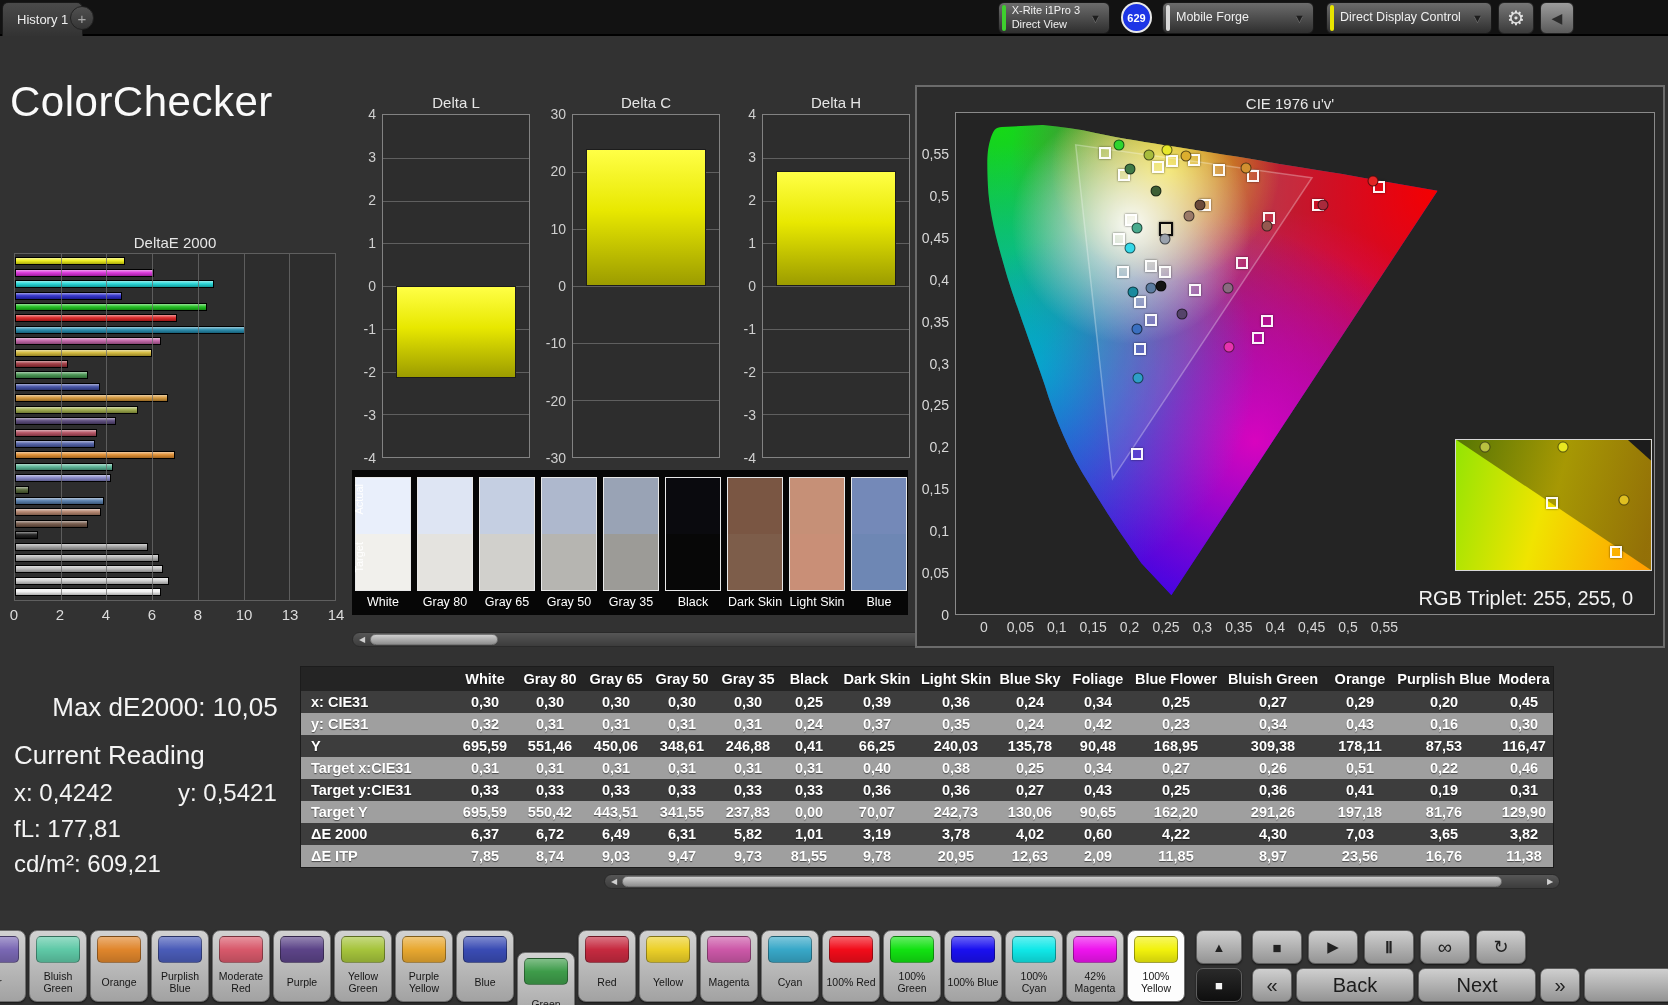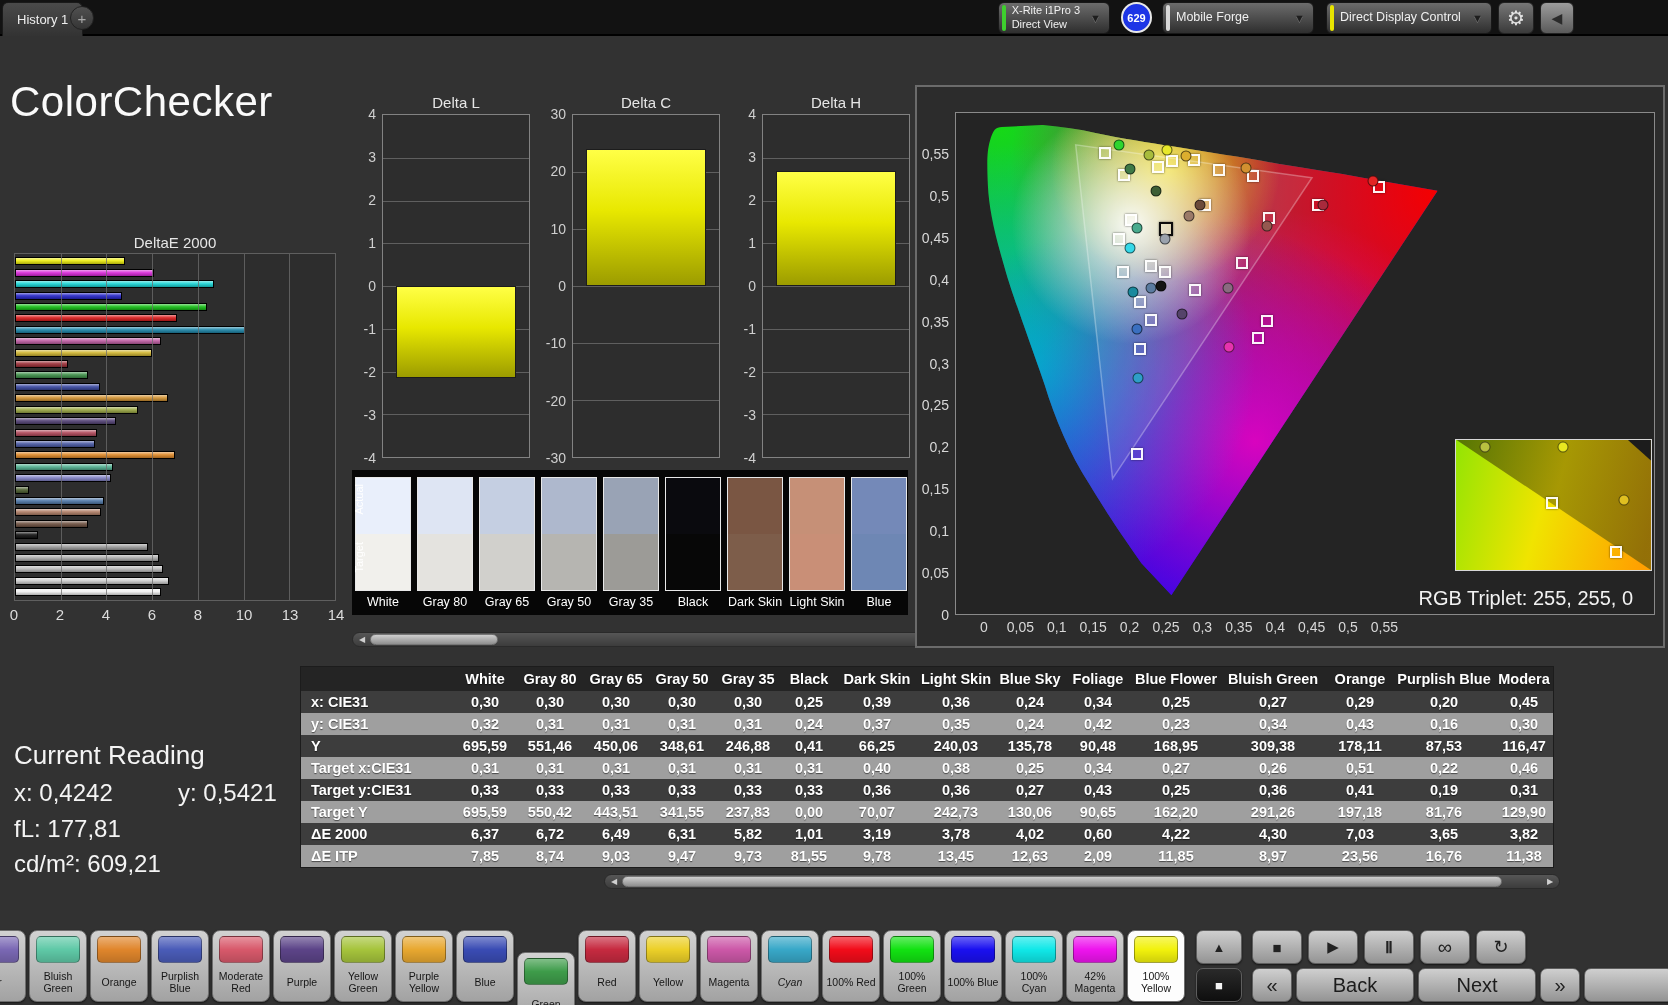--- a/index.html
+++ b/index.html
@@ -239,20 +239,21 @@
       <span style="left: 0%;">0</span>
       <span style="left: 14.2857%;">2</span>
       <span style="left: 28.5714%;">4</span>
       <span style="left: 42.8571%;">6</span>
       <span style="left: 57.1429%;">8</span>
       <span style="left: 71.4286%;">10</span>
       <span style="left: 85.7143%;">13</span>
       <span style="left: 100%;">14</span>
     </div>
 
+  <div class="stat" style="left:0; top:692px; width:330px; text-align:center; font-size:26px;">Max dE2000: 10,05</div>
   <div class="stat" style="left:14px; top:740px; font-size:26px;">Current Reading</div>
   <div class="stat" style="left:14px; top:779px; font-size:24px;">x: 0,4242</div>
   <div class="stat" style="left:178px; top:779px; font-size:24px;">y: 0,5421</div>
   <div class="stat" style="left:14px; top:815px; font-size:24px;">fL: 177,81</div>
   <div class="stat" style="left:14px; top:850px; font-size:24px;">cd/m²: 609,21</div>
 
   <div id="delta-charts">
       <div class="dchart" style="left: 352px;">
         <div class="dtitle">Delta L</div>
         <div class="dlabels">
@@ -394,20 +395,21 @@
         </div>
       </div>
   </div>
   <div class="hscroll" style="left:352px; top:632px; width:590px;">
     <div class="hs-arrow" style="left:1px;">◀</div>
     <div class="hs-thumb" style="left:17px; width:128px;"></div>
     <div class="hs-arrow" style="right:1px;">▶</div>
   </div>
 
   <div class="cie-panel">
+    <div class="cie-title">CIE 1976 u'v'</div>
     <div class="cie-ylab" id="cie-ylab">
         <span style="top: 8.33333%;">0,55</span>
         <span style="top: 16.6667%;">0,5</span>
         <span style="top: 25%;">0,45</span>
         <span style="top: 33.3333%;">0,4</span>
         <span style="top: 41.6667%;">0,35</span>
         <span style="top: 50%;">0,3</span>
         <span style="top: 58.3333%;">0,25</span>
         <span style="top: 66.6667%;">0,2</span>
         <span style="top: 75%;">0,15</span>
@@ -690,21 +692,21 @@
       </div>
       <div class="trow light">
         <div>ΔE ITP</div>
         <div>7,85</div>
         <div>8,74</div>
         <div>9,03</div>
         <div>9,47</div>
         <div>9,73</div>
         <div>81,55</div>
         <div>9,78</div>
-        <div>13,45</div>
+        <div>20,95</div>
         <div>12,63</div>
         <div>2,09</div>
         <div>11,85</div>
         <div>8,97</div>
         <div>23,56</div>
         <div>16,76</div>
         <div>11,38</div>
       </div>
     </div>
   <div class="hscroll" style="left:604px; top:874px; width:956px;">
@@ -759,21 +761,21 @@
         <div class="patch-lab">Red</div>
       </div>
       <div class="patch-btn" style="left: 639px;">
         <div class="patch-chip" style="background-color: rgb(236, 208, 40);"></div>
         <div class="patch-lab">Yellow</div>
       </div>
       <div class="patch-btn" style="left: 700px;">
         <div class="patch-chip" style="background-color: rgb(204, 88, 168);"></div>
         <div class="patch-lab">Magenta</div>
       </div>
-      <div class="patch-btn" style="left: 761px; font-style: italic;">
+      <div class="patch-btn" style="left: 761px;">
         <div class="patch-chip" style="background-color: rgb(56, 168, 200);"></div>
         <div class="patch-lab">Cyan</div>
       </div>
       <div class="patch-btn" style="left: 822px;">
         <div class="patch-chip" style="background-color: rgb(242, 12, 26);"></div>
         <div class="patch-lab">100% Red</div>
       </div>
       <div class="patch-btn" style="left: 883px;">
         <div class="patch-chip" style="background-color: rgb(18, 226, 18);"></div>
         <div class="patch-lab">100% Green</div>

